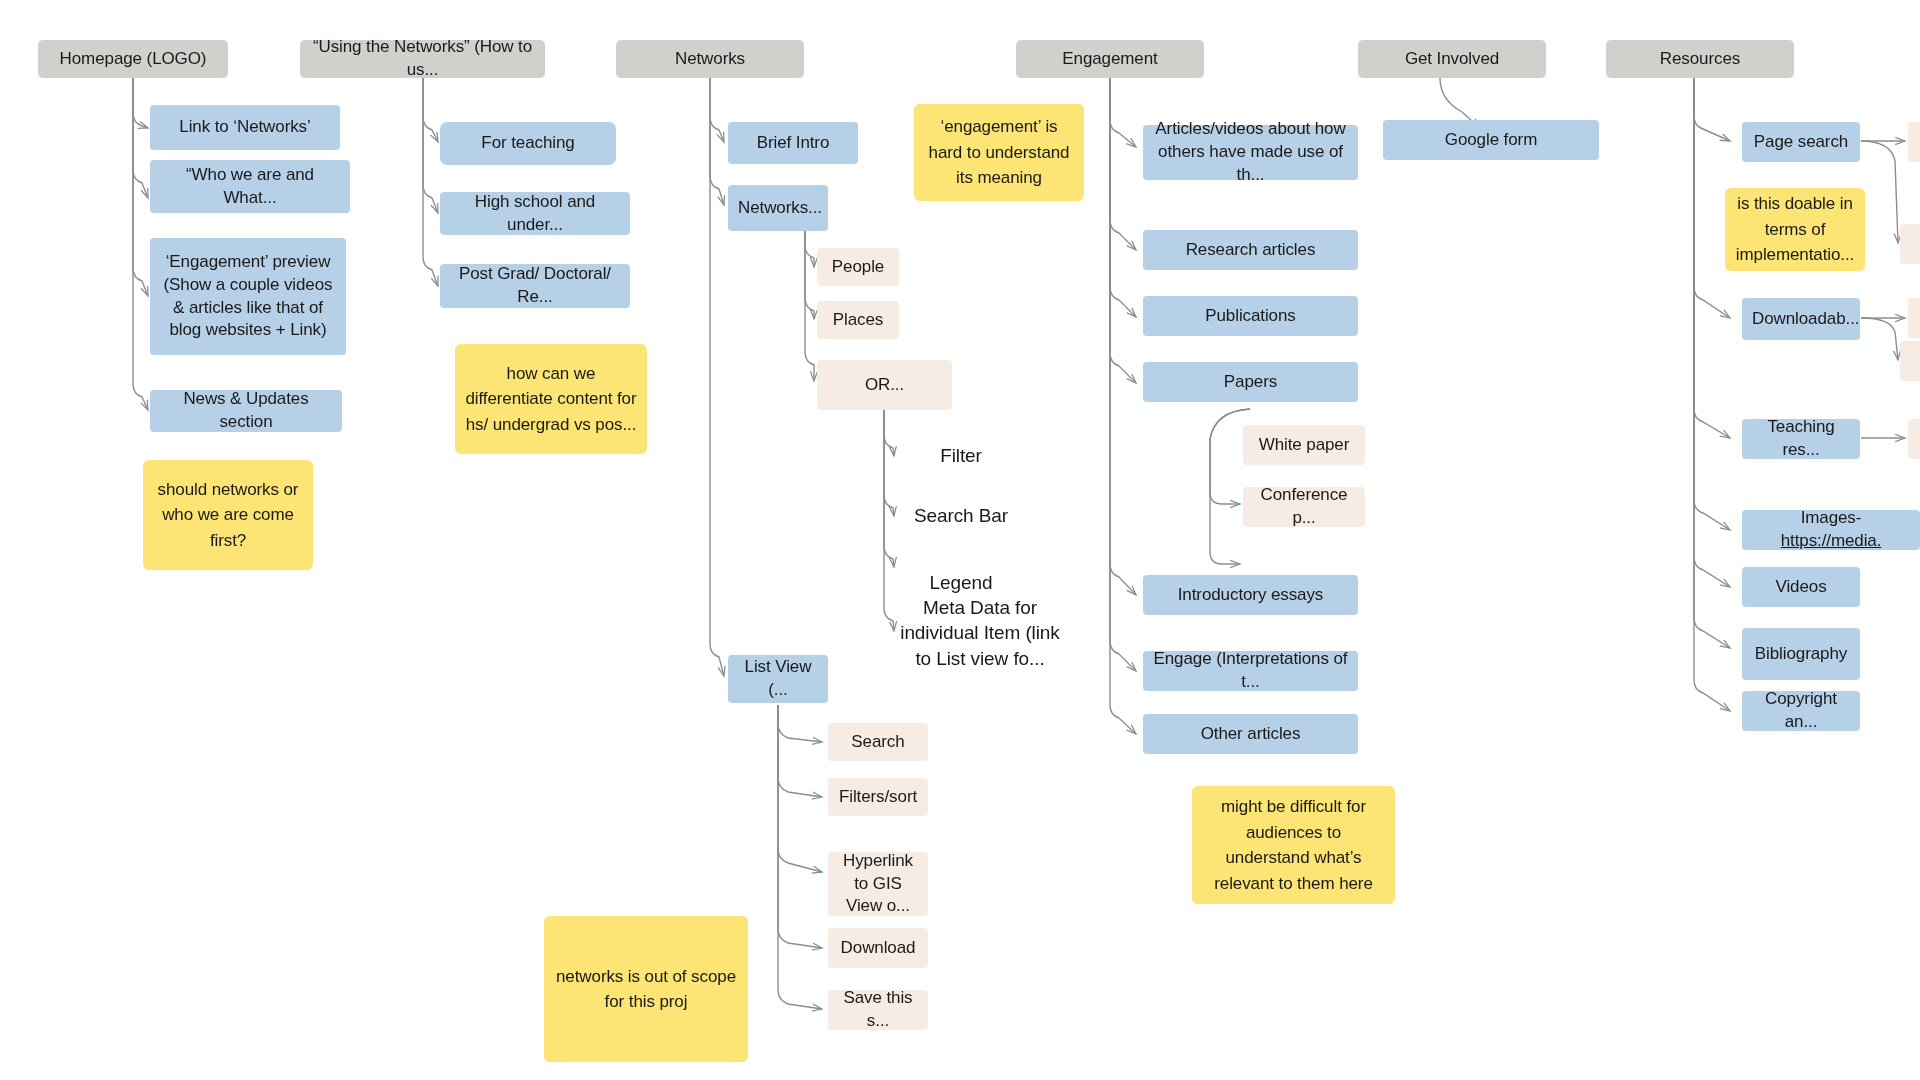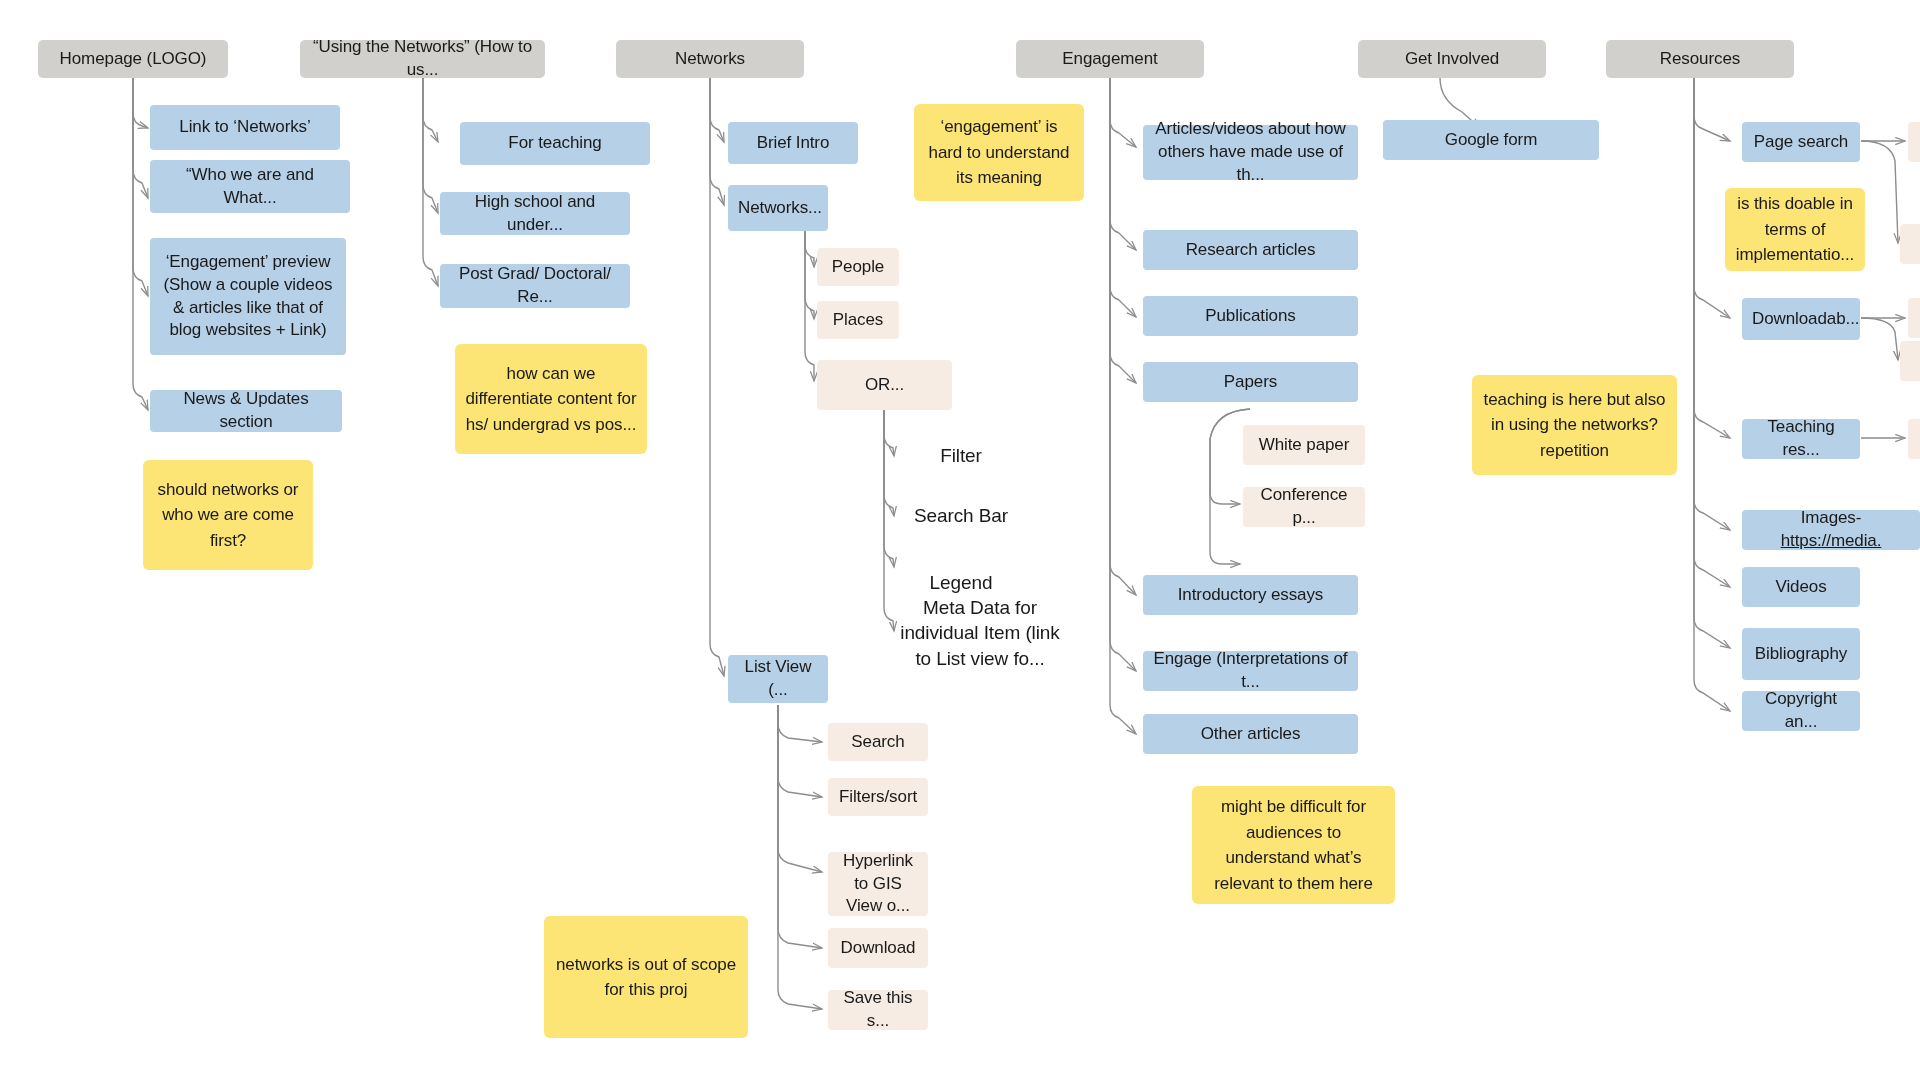--- a/index.html
+++ b/index.html
@@ -159,21 +159,21 @@
   <div class="node blue" style="left:150px; top:390px; width:192px; height:42px;">
     <span class="txt">News &amp; Updates section</span>
   </div>
   <div class="node note" style="left:143px; top:460px; width:170px; height:110px;">
     <span class="txt">should networks or who we are come first?</span>
   </div>
 
   <div class="node root" style="left:300px; top:40px; width:245px; height:38px;">
     <span class="txt">“Using the Networks” (How to us...</span>
   </div>
-  <div class="node blue" style="left:460px; top:122px; width:190px; height:43px;">
+  <div class="node blue" style="left:440px; top:122px; width:176px; height:43px;border-radius:7px;">
     <span class="txt">For teaching</span>
   </div>
   <div class="node blue" style="left:440px; top:192px; width:190px; height:43px;">
     <span class="txt">High school and under...</span>
   </div>
   <div class="node blue" style="left:440px; top:264px; width:190px; height:44px;">
     <span class="txt">Post Grad/ Doctoral/ Re...</span>
   </div>
   <div class="node note" style="left:455px; top:344px; width:192px; height:110px;">
     <span class="txt">how can we differentiate content for hs/ undergrad vs pos...</span>
@@ -220,21 +220,21 @@
   </div>
   <div class="node beige" style="left:828px; top:852px; width:100px; height:64px;">
     <span class="txt">Hyperlink to GIS View o...</span>
   </div>
   <div class="node beige" style="left:828px; top:928px; width:100px; height:40px;">
     <span class="txt">Download</span>
   </div>
   <div class="node beige" style="left:828px; top:990px; width:100px; height:40px;">
     <span class="txt">Save this s...</span>
   </div>
-  <div class="node note" style="left:544px; top:916px; width:204px; height:122px;">
+  <div class="node note" style="left:544px; top:916px; width:204px; height:146px;">
     <span class="txt">networks is out of scope for this proj</span>
   </div>
 
   <div class="node root" style="left:1016px; top:40px; width:188px; height:38px;">
     <span class="txt">Engagement</span>
   </div>
   <div class="node note" style="left:914px; top:104px; width:170px; height:97px;">
     <span class="txt">‘engagement’ is hard to understand its meaning</span>
   </div>
   <div class="node blue" style="left:1143px; top:125px; width:215px; height:55px;">
@@ -266,23 +266,20 @@
   </div>
   <div class="node note" style="left:1192px; top:786px; width:203px; height:118px;">
     <span class="txt">might be difficult for audiences to understand what’s relevant to them here</span>
   </div>
 
   <div class="node root" style="left:1358px; top:40px; width:188px; height:38px;">
     <span class="txt">Get Involved</span>
   </div>
   <div class="node blue" style="left:1383px; top:120px; width:216px; height:40px;">
     <span class="txt">Google form</span>
-  </div>
-  <div class="node note" style="left:1472px; top:375px; width:205px; height:100px;">
-    <span class="txt">teaching is here but also in using the networks? repetition</span>
   </div>
 
   <div class="node root" style="left:1606px; top:40px; width:188px; height:38px;">
     <span class="txt">Resources</span>
   </div>
   <div class="node blue" style="left:1742px; top:122px; width:118px; height:40px;">
     <span class="txt">Page search</span>
   </div>
   <div class="node note" style="left:1725px; top:188px; width:140px; height:83px;">
     <span class="txt">is this doable in terms of implementatio...</span>

